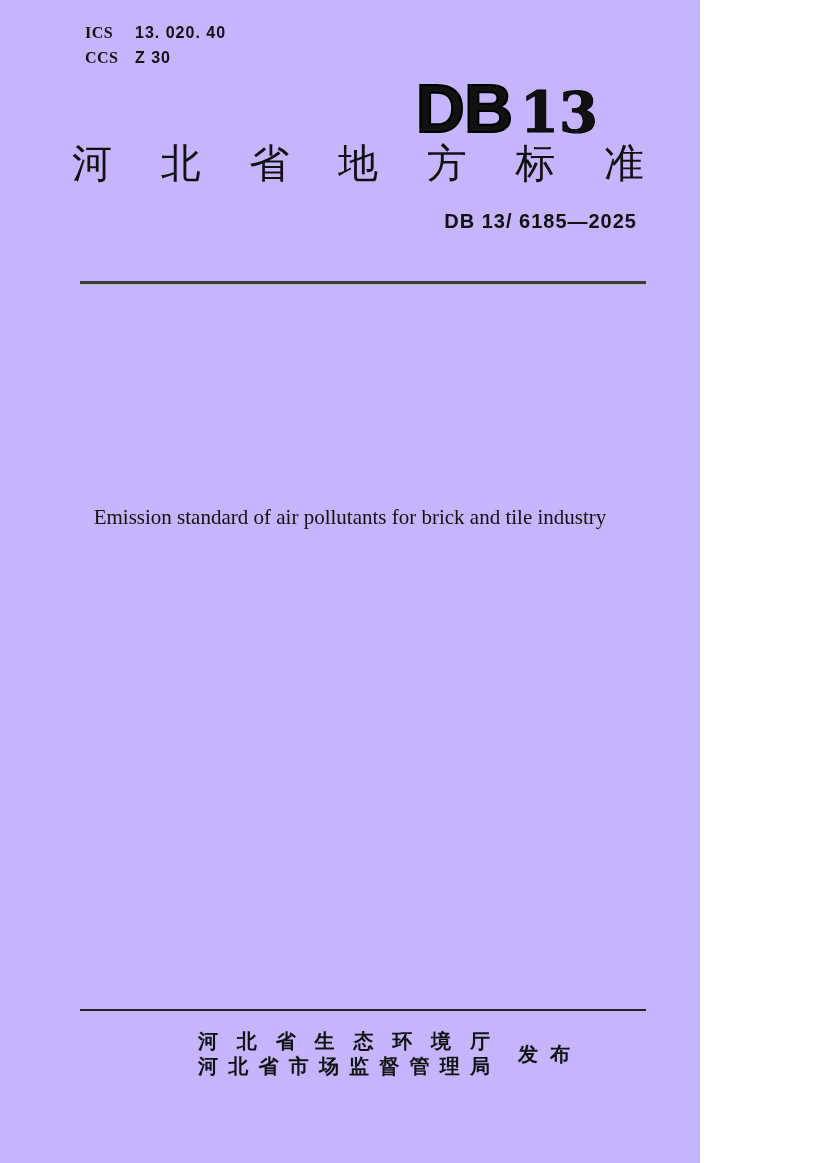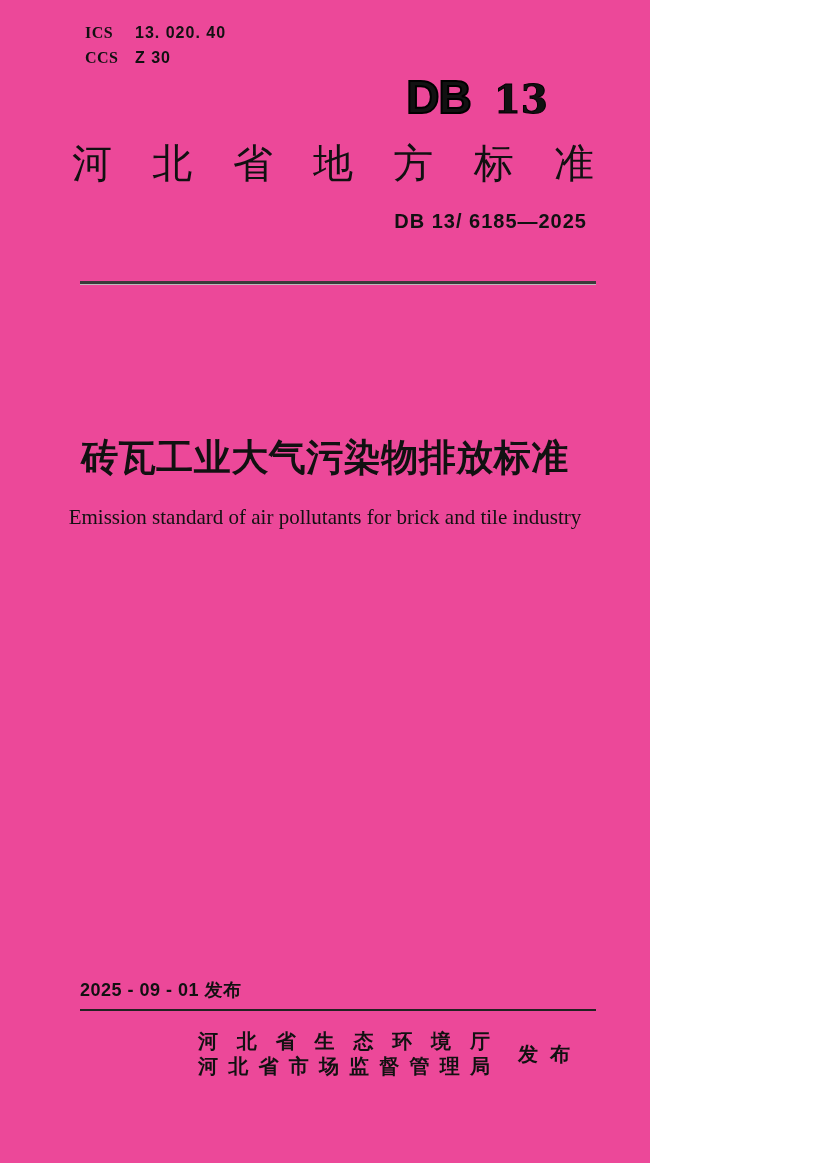--- a/index.html
+++ b/index.html
@@ -2,23 +2,23 @@
 <html><head>
 <meta charset="utf-8">
 <style>
   html, body {
     margin: 0;
     padding: 0;
     background: #ffffff;
   }
   .page {
     position: relative;
-    width: 650px;
+    width: 700px;
     height: 1163px;
-    background: #ec4899;
+    background: #c4b5fd;
     color: #111111;
     font-family: "Liberation Sans", sans-serif;
     overflow: hidden;
   }
 
   
   .ics-block {
     position: absolute;
     left: 85px;
     top: 20px;
@@ -41,31 +41,31 @@
   
   .logo {
     position: absolute;
     right: 102px;
     top: 74px;
     white-space: nowrap;
     line-height: 1;
   }
   .logo-db {
     font-family: "Liberation Sans", sans-serif;
-    font-size: 46px;
+    font-size: 68px;
     font-weight: 900;
     letter-spacing: -1px;
     margin-left: 8px;
     -webkit-text-stroke: 2px #000;
   }
   .logo-num {
     font-family: "DejaVu Serif", serif;
-    font-size: 39px;
+    font-size: 56px;
     font-weight: 900;
-    margin-left: 23px;
+    margin-left: 8px;
     -webkit-text-stroke: 1px #000;
   }
 
   
   .standard-type {
     position: absolute;
     left: 72px;
     right: 56px;
     top: 141px;
     font-size: 40px;
@@ -198,25 +198,23 @@
       <span>地</span>
       <span>方</span>
       <span>标</span>
       <span>准</span>
     </div>
 
   <div class="standard-number">DB 13/ 6185—2025</div>
 
   <div class="top-rule"></div>
 
-  <h1 class="title-cn">砖瓦工业大气污染物排放标准</h1>
   <div class="title-en">Emission standard of air pollutants for brick and tile industry</div>
 
   <div class="dates-row">
-    <span>2025 - 09 - 01 发布</span>
   </div>
 
   <div class="dates-rule"></div>
 
   <div class="publisher-block">
     <div class="publisher-names">
       <div class="publisher-line chars-justify">
           <span>河</span>
           <span>北</span>
           <span>省</span>

